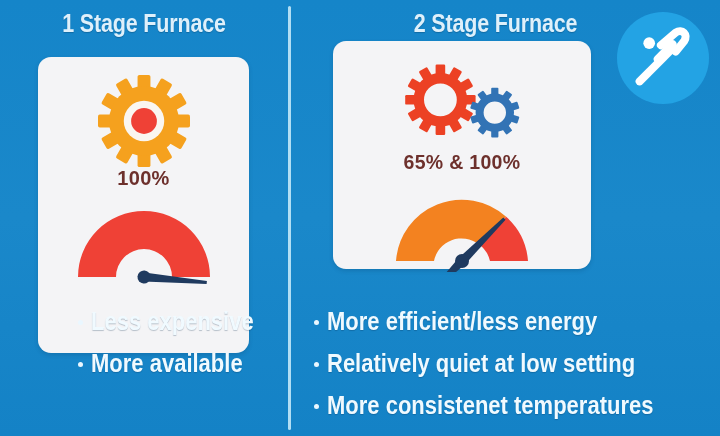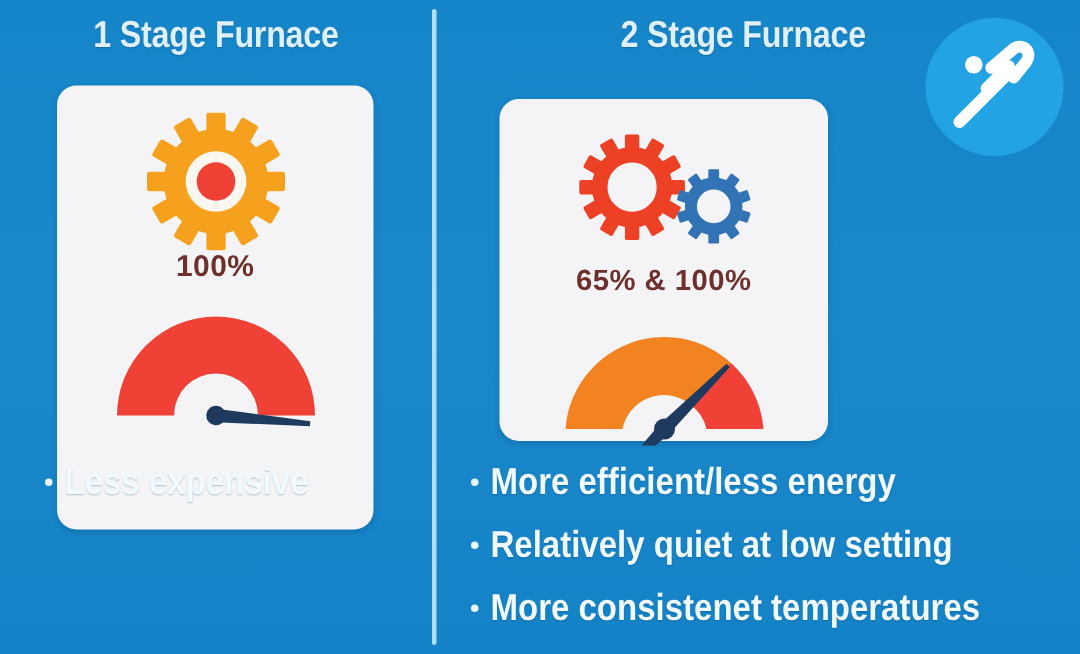--- a/index.html
+++ b/index.html
@@ -61,21 +61,21 @@
   .panel-right .panel-title { left: -10px; }
 
   
   .card {
     position: absolute;
     background: #f4f4f6;
     border-radius: 13px;
     box-shadow: 0 2px 4px rgba(0, 45, 80, 0.18);
   }
   .card-left  { left: 38px;  top: 57px; width: 211px; height: 296px; }
-  .card-right { left: 42px;  top: 66px; width: 219px; height: 228px; }
+  .card-right { left: 42px;  top: 41px; width: 258px; height: 228px; }
 
   
   .icon-area {
     position: absolute;
     top: 16px;
     left: 0;
     width: 100%;
     height: 96px;
     display: flex;
     align-items: center;
@@ -127,21 +127,21 @@
     height: 5px;
     border-radius: 50%;
     background: #eaf7ff;
     margin-right: 8px;
     position: relative;
     top: -5px;
     flex: none;
   }
   .bullet .txt { transform: scaleX(0.88); transform-origin: left center; }
 
-  .panel-left .bullets  { padding-left: 30px; }
+  .panel-left .bullets  { padding-left: 30px; margin-left: 48px; }
   .panel-left .bullet   { font-size: 25px; line-height: 42px; }
   .panel-right .bullets { padding-left: 23px; }
   .panel-right .bullet  { font-size: 25px; line-height: 42px; }
 
   
   .logo-badge {
     position: absolute;
     right: 11px;
     top: 12px;
     width: 92px;
@@ -206,20 +206,24 @@
         </svg>
       </div>
 
     </div>
 
     <div class="bullets">
       <div class="bullet">
         <span class="dot"></span>
         <span class="txt">Less expensive</span>
       </div>
+      <div class="bullet">
+        <span class="dot"></span>
+        <span class="txt">More available</span>
+      </div>
     </div>
   </div>
 
   <div class="divider"></div>
 
   <div class="panel panel-right">
 
     <div class="panel-title">2 Stage Furnace</div>
 
     <div class="card card-right">

